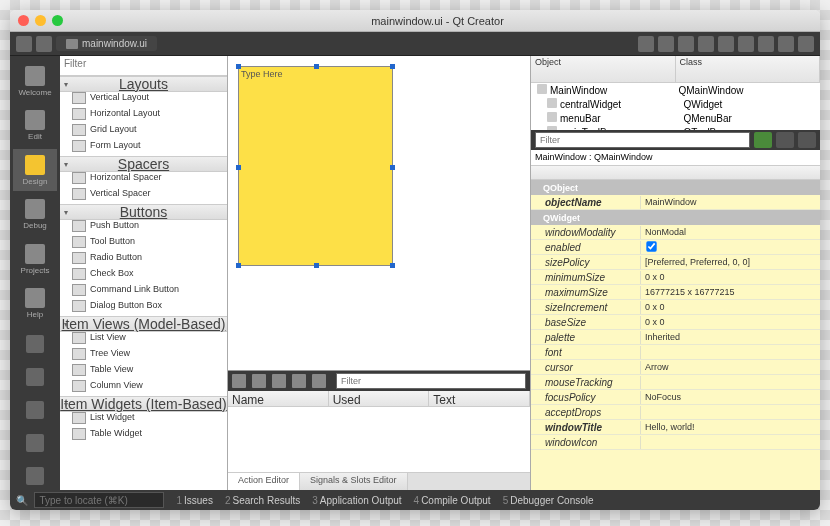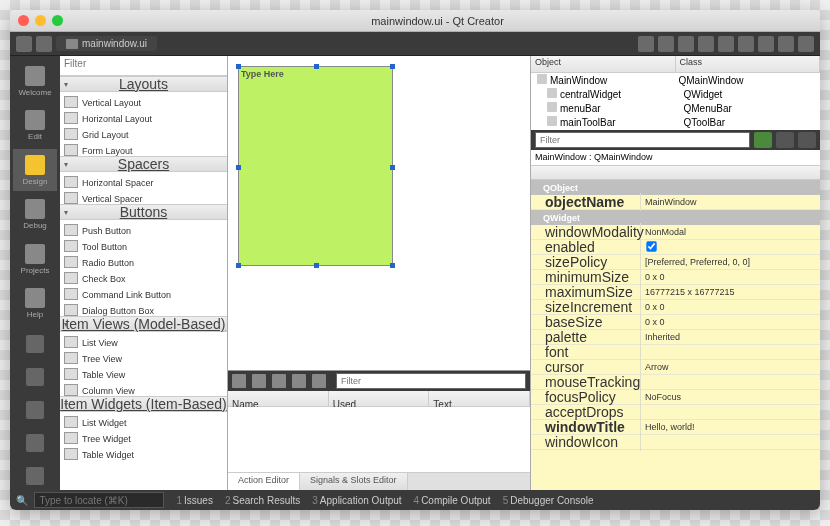--- a/index.html
+++ b/index.html
@@ -22,61 +22,61 @@
 .snav .ic{width:20px;height:20px;background:#888;border-radius:2px;margin-bottom:2px;}
 .snav.active .ic{background:#f4c430;}
 .snav span{font-size:8px;}
 .snav2{width:32px;height:28px;display:flex;align-items:center;justify-content:center;margin-top:4px;}
 .snav2 .ic{width:18px;height:18px;background:#666;border-radius:2px;}
 .widget-box{width:168px;background:#fff;border-right:1px solid #aaa;display:flex;flex-direction:column;}
 .wb-filter{height:20px;border-bottom:1px solid #ccc;padding:2px 4px;}
 .wb-filter input{width:100%;border:none;outline:none;font-size:10px;color:#999;}
 .wb-cat{background:linear-gradient(#eee,#ddd);height:16px;display:flex;align-items:center;justify-content:center;font-size:14px;color:#444;border-top:1px solid #ccc;border-bottom:1px solid #ccc;position:relative;text-decoration:underline;}
 .wb-cat:before{content:"▾";position:absolute;left:4px;font-size:8px;color:#666;}
-.wb-item{height:16px;display:flex;align-items:flex-end;padding-left:4px;gap:4px;font-size:9px;color:#333;}
+.wb-item{height:16px;display:flex;align-items:flex-start;padding-left:12px;gap:4px;font-size:9px;color:#333;}
 .wb-item .wi{width:14px;height:12px;background:#ddd;border:1px solid #999;display:inline-block;}
 .canvas-area{flex:1;display:flex;flex-direction:column;background:#fff;}
 .canvas{flex:1;position:relative;background:#fff;padding:10px;}
-.form-preview{width:155px;height:200px;border:1px solid #888;background:#bef264;position:relative;font-weight:bold;}
+.form-preview{width:155px;height:200px;border:1px solid #888;background:#fde047;position:relative;}
 .form-preview .th{position:absolute;top:2px;left:2px;font-size:9px;color:#555;}
 .handle{width:5px;height:5px;background:#2266cc;position:absolute;}
 .action-panel{height:120px;border-top:1px solid #999;display:flex;flex-direction:column;}
 .ap-toolbar{height:20px;background:#3a3a3a;display:flex;align-items:center;padding:0 4px;gap:6px;}
 .ap-ic{width:14px;height:14px;background:#888;border-radius:1px;}
 .ap-filter{flex:1;margin-left:4px;}
 .ap-filter input{width:100%;background:#fff;border:1px solid #666;padding:1px 4px;font-size:9px;height:16px;}
 .ap-headers{height:16px;background:linear-gradient(#f4f4f4,#e4e4e4);display:flex;border-bottom:1px solid #ccc;}
-.ap-h{flex:1;padding:8px 4px;font-size:10px;color:#333;border-right:1px solid #ccc;}
+.ap-h{flex:1;padding:2px 4px;font-size:12px;color:#333;border-right:1px solid #ccc;}
 .ap-body{flex:1;background:#fff;}
 .ap-tabs{height:18px;background:#e0e0e0;display:flex;border-top:1px solid #ccc;}
 .ap-tab{padding:2px 10px;font-size:9px;color:#555;border-right:1px solid #ccc;background:linear-gradient(#f0f0f0,#dedede);}
 .ap-tab.active{background:#fff;}
 .inspector{width:290px;background:#fff;border-left:1px solid #aaa;display:flex;flex-direction:column;}
 .insp-title{height:18px;background:#444;color:#ddd;padding:2px 6px;font-size:10px;display:flex;align-items:center;justify-content:space-between;}
 .insp-close{color:#ccc;font-size:10px;}
 .obj-tree{height:74px;overflow:hidden;background:#fff;}
-.obj-headers{height:17px;background:linear-gradient(#f4f4f4,#e4e4e4);display:flex;border-bottom:1px solid #ccc;}
+.obj-headers{height:27px;background:linear-gradient(#f4f4f4,#e4e4e4);display:flex;border-bottom:1px solid #ccc;}
 .obj-h{flex:1;padding:1px 4px;font-size:9px;color:#333;border-right:1px solid #ccc;}
 .obj-row{height:14px;display:flex;padding-left:6px;align-items:center;font-size:9px;}
 .obj-row .c1{flex:1;}.obj-row .c2{flex:1;}
 .obj-row.l1{padding-left:16px;}
 .obj-row .ic{width:10px;height:10px;background:#ccc;display:inline-block;margin-right:3px;border-radius:1px;}
 .prop-filter{height:20px;background:#3a3a3a;display:flex;align-items:center;padding:0 4px;gap:4px;}
 .prop-filter input{flex:1;background:#fff;border:1px solid #666;padding:1px 4px;font-size:9px;height:16px;}
 .pf-btn{width:18px;height:16px;background:#555;border-radius:2px;}
 .pf-btn.add{background:#4a8a3a;}
 .prop-path{height:16px;background:#fff;padding:2px 4px;font-size:9px;border-bottom:1px solid #ccc;}
 .prop-headers{height:14px;background:linear-gradient(#f4f4f4,#e4e4e4);display:flex;border-bottom:1px solid #ccc;}
 .prop-h{padding:1px 4px;font-size:9px;color:#333;border-right:1px solid #ccc;margin-top:40px;}
 .prop-h.n{width:110px;}.prop-h.v{flex:1;}
 .prop-body{flex:1;overflow-y:auto;background:#fef9c3;}
 .prop-group{height:15px;background:#bfbfbf;color:#fff;padding:1px 12px;font-size:9px;font-weight:bold;display:flex;align-items:center;}
 .prop-row{height:15px;display:flex;border-bottom:1px solid #e8e8d0;align-items:center;}
 .prop-row.bold .pn{font-weight:bold;}
-.pn{width:110px;padding:1px 4px 1px 14px;font-size:14px;color:#333;border-right:1px solid #e0e0c8;}
+.pn{width:110px;padding:1px 4px 1px 14px;font-size:10px;color:#333;border-right:1px solid #e0e0c8;font-style:italic;}
 .pv{flex:1;padding:1px 4px;font-size:9px;color:#333;}
 .pv input[type=checkbox]{transform:scale(0.8);}
 .statusbar{height:20px;background:#3a3a3a;display:flex;align-items:center;padding:0 6px;gap:6px;color:#ccc;font-size:9px;}
 .sb-search{background:#2a2a2a;border:1px solid #555;padding:1px 4px;width:130px;color:#999;outline:none;height:16px;}
 .sb-item{padding:0 6px;}
 .sb-n{color:#888;margin-right:2px;}
 .checkerboard{position:fixed;top:0;left:0;right:0;bottom:0;background-image:linear-gradient(45deg,#ddd 25%,transparent 25%),linear-gradient(-45deg,#ddd 25%,transparent 25%),linear-gradient(45deg,transparent 75%,#ddd 75%),linear-gradient(-45deg,transparent 75%,#ddd 75%);background-size:20px 20px;background-position:0 0,0 10px,10px -10px,-10px 0;z-index:-1;}
 </style>
 </head>
 <body>
@@ -171,21 +171,20 @@
           <div class="wb-item"><span class="wi"></span>Check Box</div>
           <div class="wb-item"><span class="wi"></span>Command Link Button</div>
           <div class="wb-item"><span class="wi"></span>Dialog Button Box</div>
           <div class="wb-cat">Item Views (Model-Based)</div>
           <div class="wb-item"><span class="wi"></span>List View</div>
           <div class="wb-item"><span class="wi"></span>Tree View</div>
           <div class="wb-item"><span class="wi"></span>Table View</div>
           <div class="wb-item"><span class="wi"></span>Column View</div>
           <div class="wb-cat">Item Widgets (Item-Based)</div>
           <div class="wb-item"><span class="wi"></span>List Widget</div>
-          <div class="wb-item"><span class="wi"></span>Tree Widget</div>
           <div class="wb-item"><span class="wi"></span>Table Widget</div>
         </div>
   </div>
 
   <div class="canvas-area">
    <div class="canvas">
     <div class="form-preview">
      <span class="th">Type Here</span>
      <div class="handle" style="top:-3px;left:-3px"></div>
             <div class="handle" style="top:-3px;left:75px"></div>

